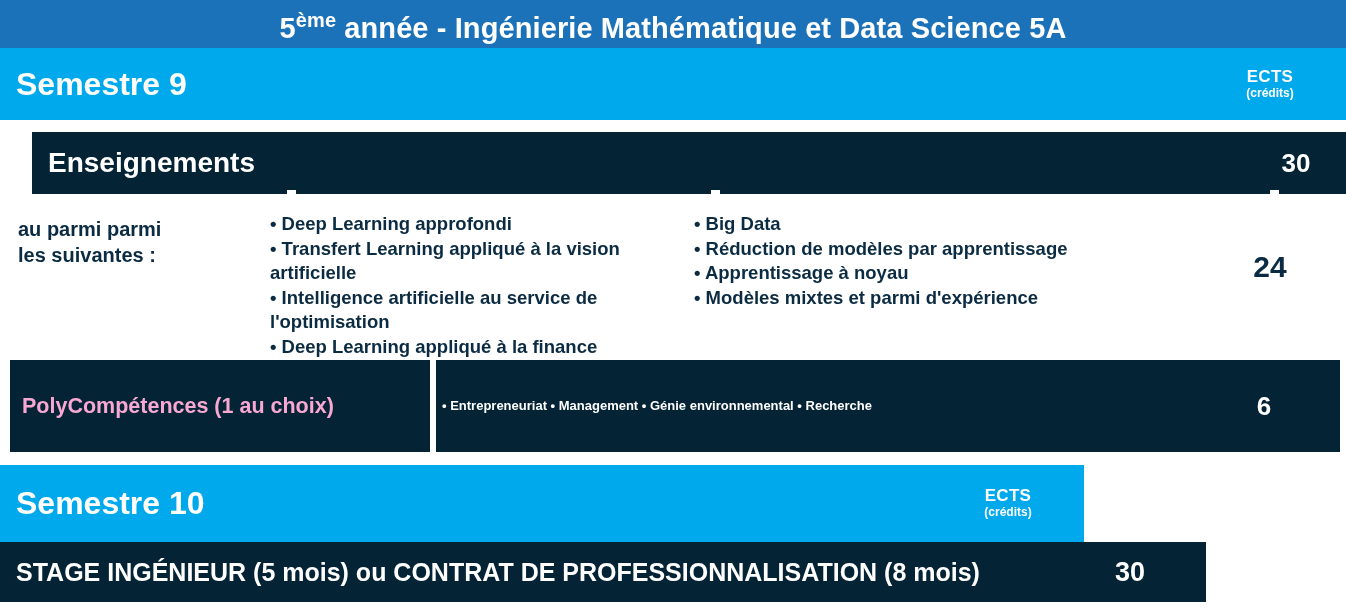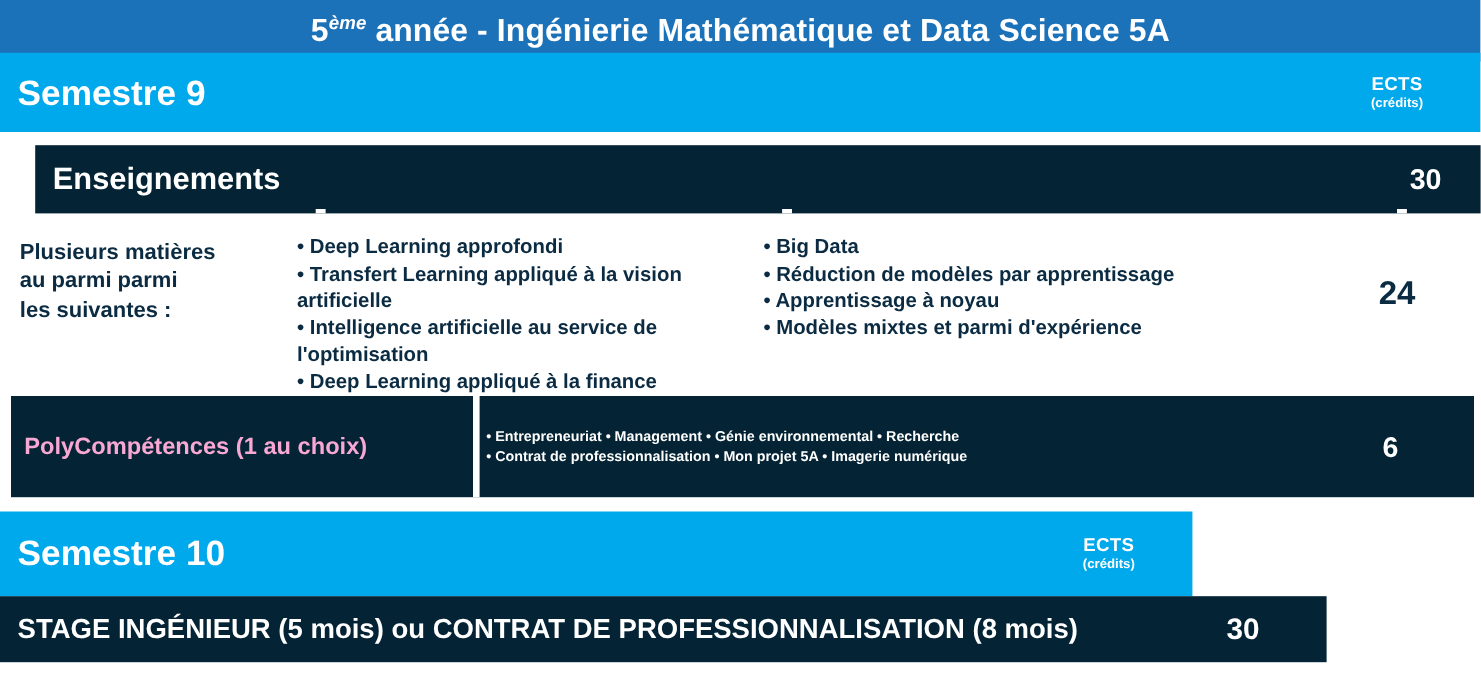--- a/index.html
+++ b/index.html
@@ -34,24 +34,23 @@
     justify-content: center;
   }
   .title-text {
     color: #ffffff;
     font-size: 29px;
     font-weight: bold;
     letter-spacing: 0.1px;
     white-space: nowrap;
   }
   .title-text sup {
-    font-size: 17px;
+    font-size: 20px;
     vertical-align: super;
     line-height: 0;
-    font-style: italic;
   }
 
   
   .sem-band {
     position: absolute;
     background: #00A8EC;
     display: flex;
     align-items: center;
   }
   .sem-band .sem-label {
@@ -268,21 +267,20 @@
   <div class="dark-row" style="left:0; top:132px; width:1340px; height:62px;">
     <div class="row-title">Enseignements</div>
     <div class="row-credits">30</div>
     <div class="notch" style="left:255px;"></div>
     <div class="notch" style="left:679px;"></div>
     <div class="notch" style="left:1238px;"></div>
   </div>
 
   <div class="choice-row">
     <div class="choice-label">
-      <div>Plusieurs matières</div>
       <div>au parmi parmi</div>
       <div>les suivantes :</div>
     </div>
 
     <div class="choice-col col1">
       <div class="bullet-line">• Deep Learning approfondi</div>
       <div class="bullet-line">• Transfert Learning appliqué à la vision artificielle</div>
       <div class="bullet-line">• Intelligence artificielle au service de l'optimisation</div>
       <div class="bullet-line">• Deep Learning appliqué à la finance</div>
     </div>
@@ -295,21 +293,20 @@
     </div>
 
     <div class="choice-credits">24</div>
   </div>
 
   <div class="poly-row">
     <div class="poly-label">PolyCompétences (1 au choix)</div>
     <div class="poly-divider"></div>
     <div class="poly-items">
       <div>• Entrepreneuriat • Management • Génie environnemental • Recherche</div>
-      <div>• Contrat de professionnalisation • Mon projet 5A • Imagerie numérique</div>
     </div>
     <div class="poly-credits">6</div>
   </div>
 
   <div class="sem-band" style="left:0; top:465px; width:1084px; height:77px;">
     <div class="sem-label">Semestre 10</div>
     <div class="ects-block">
       <div class="ects-title">ECTS</div>
       <div class="ects-sub">(crédits)</div>
     </div>

